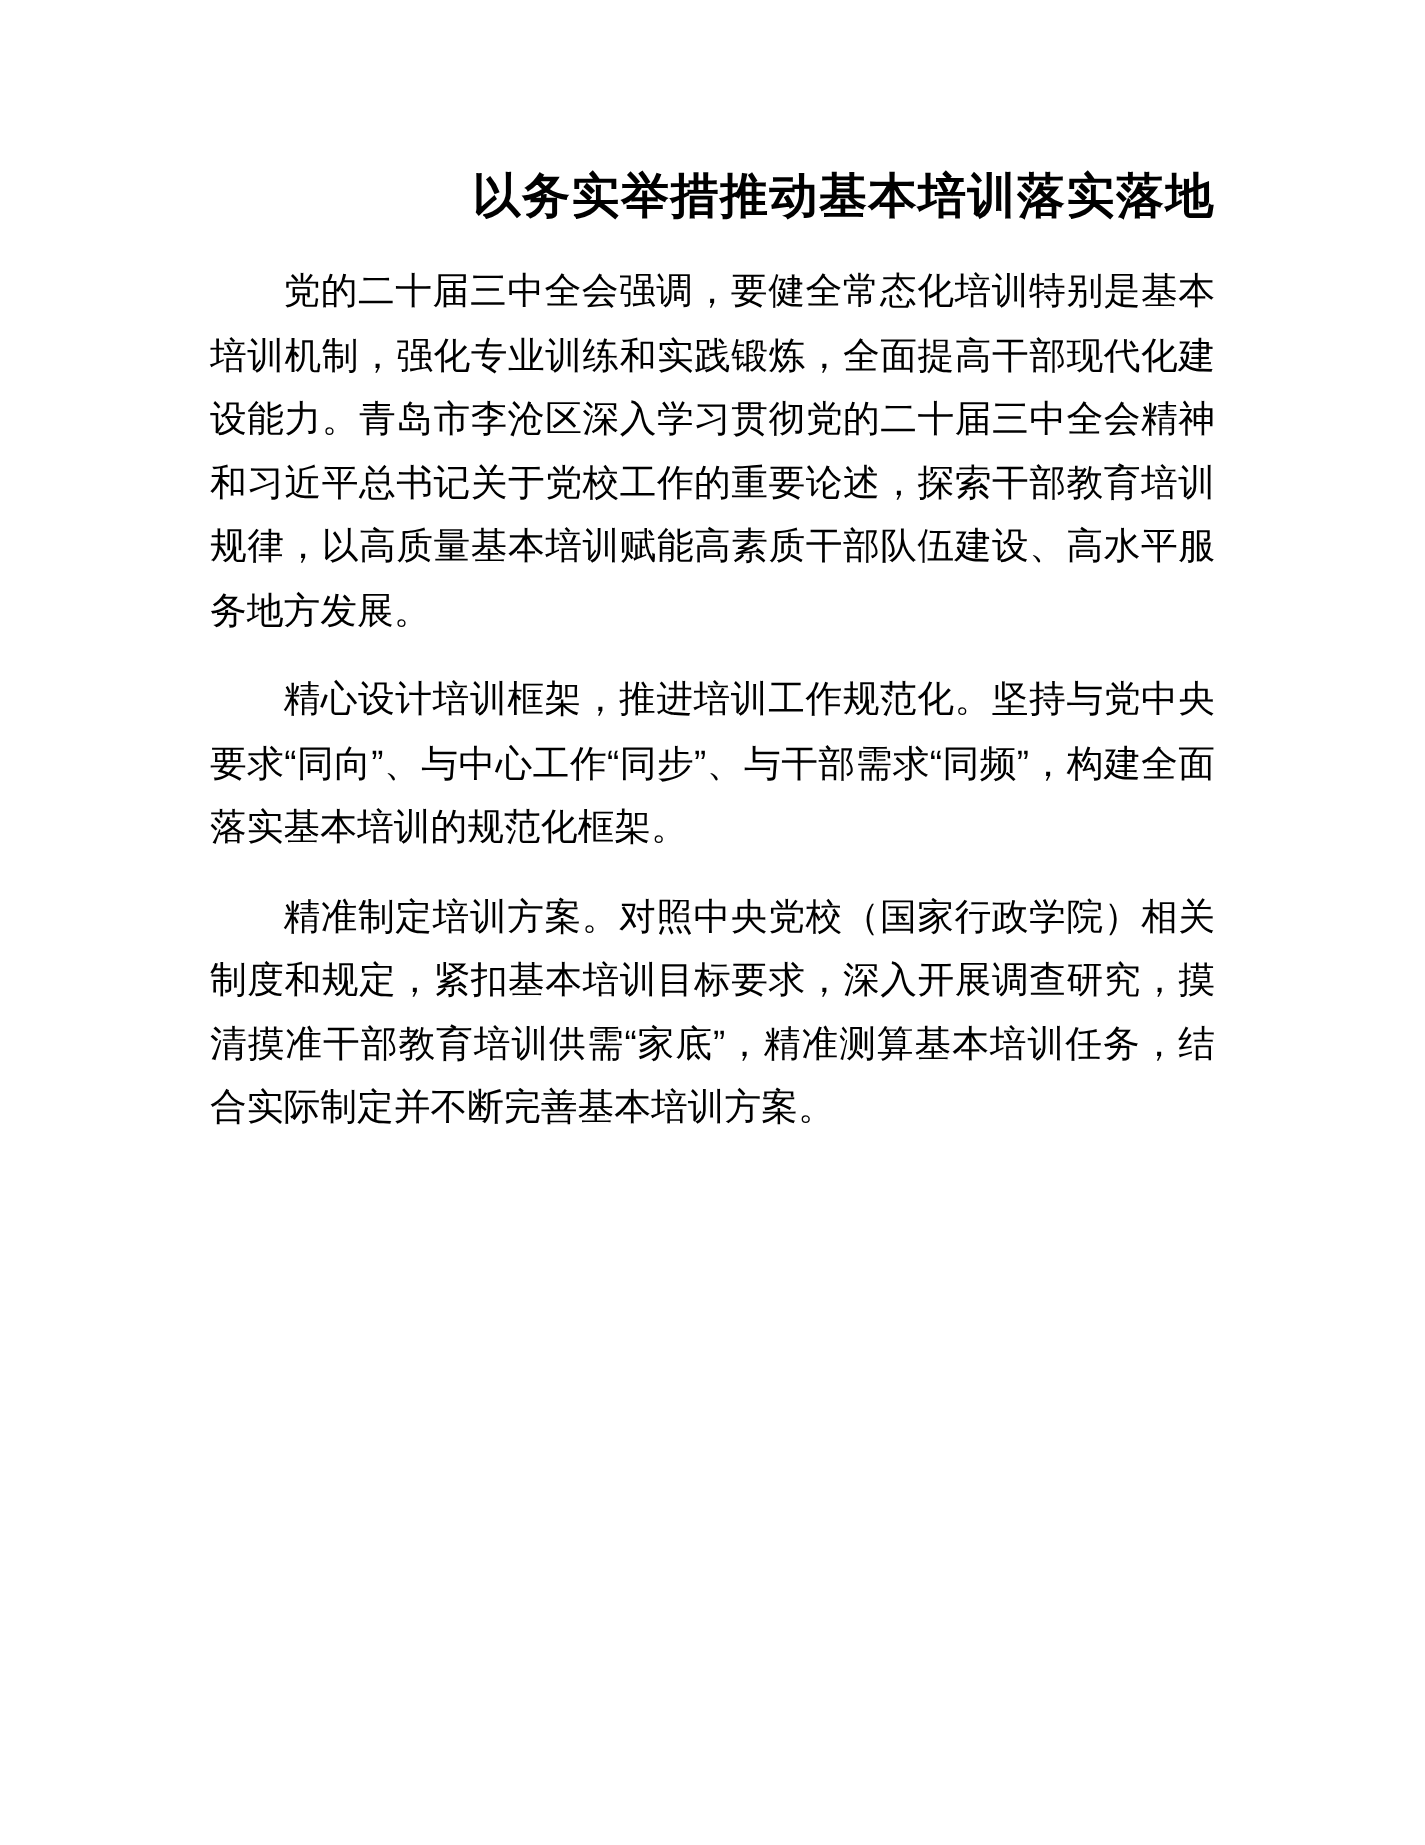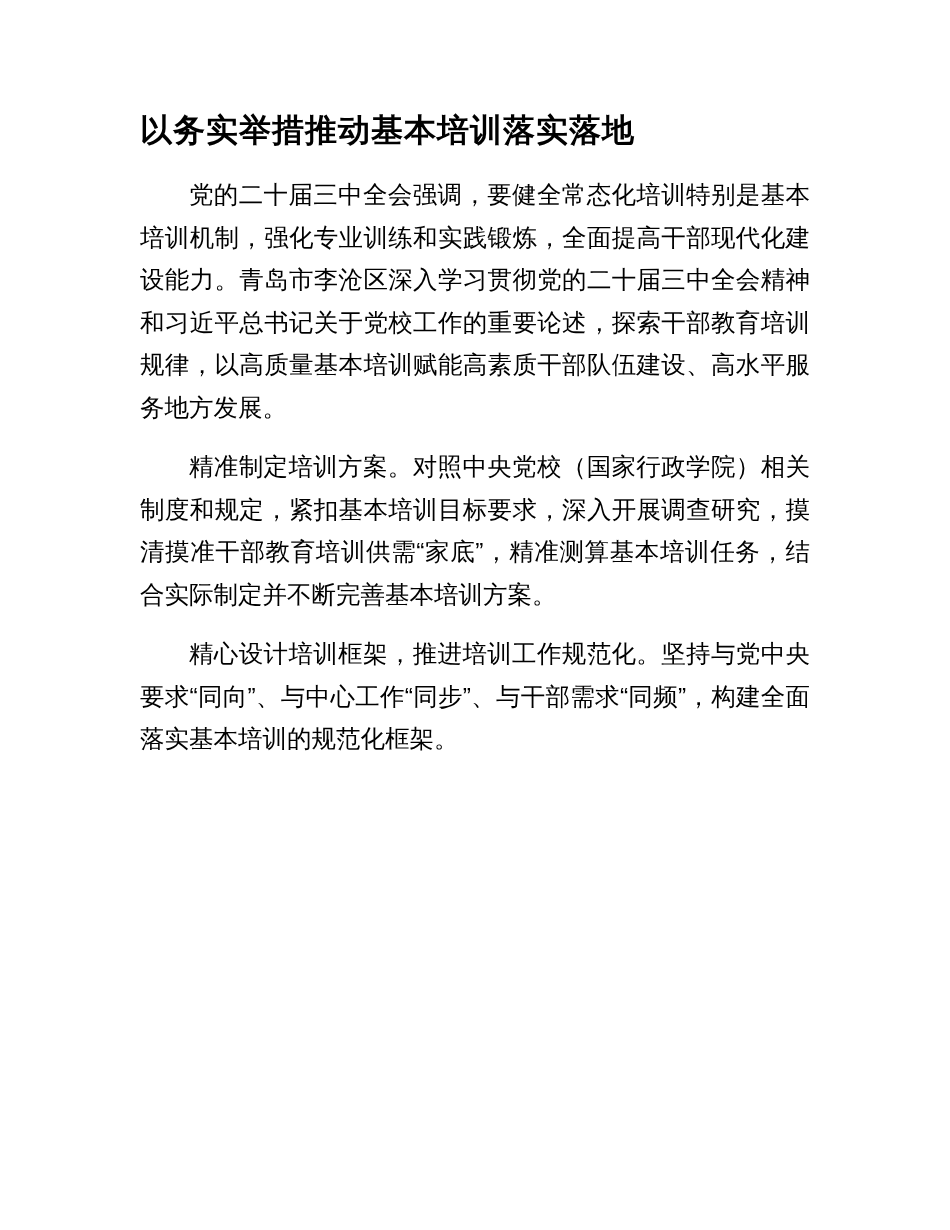--- a/index.html
+++ b/index.html
@@ -19,21 +19,21 @@
     width: 950px;
     height: 1230px;
     background: #ffffff;
     padding: 110px 140px 0 140px;
   }
   .doc-title {
     margin: 0 0 24px 0;
     font-size: 32px;
     line-height: 40px;
     font-weight: 700;
-    text-align: left;
+    text-align: right;
     letter-spacing: 1px;
   }
   .doc-body {
     width: 670px;
   }
   .para {
     margin: 8px 0 17px 0;
     font-size: 24.5px;
     line-height: 42.5px;
     text-align: justify;
@@ -42,16 +42,16 @@
     letter-spacing: 0;
   }
 </style>
 </head>
 <body>
 
 <div class="page">
   <h1 class="doc-title">以务实举措推动基本培训落实落地</h1>
   <div class="doc-body">
     <p class="para">党的二十届三中全会强调，要健全常态化培训特别是基本培训机制，强化专业训练和实践锻炼，全面提高干部现代化建设能力。青岛市李沧区深入学习贯彻党的二十届三中全会精神和习近平总书记关于党校工作的重要论述，探索干部教育培训规律，以高质量基本培训赋能高素质干部队伍建设、高水平服务地方发展。</p>
+    <p class="para">精心设计培训框架，推进培训工作规范化。坚持与党中央要求“同向”、与中心工作“同步”、与干部需求“同频”，构建全面落实基本培训的规范化框架。</p>
     <p class="para">精准制定培训方案。对照中央党校（国家行政学院）相关制度和规定，紧扣基本培训目标要求，深入开展调查研究，摸清摸准干部教育培训供需“家底”，精准测算基本培训任务，结合实际制定并不断完善基本培训方案。</p>
-    <p class="para">精心设计培训框架，推进培训工作规范化。坚持与党中央要求“同向”、与中心工作“同步”、与干部需求“同频”，构建全面落实基本培训的规范化框架。</p>
   </div>
 </div>
 
 </body></html>

